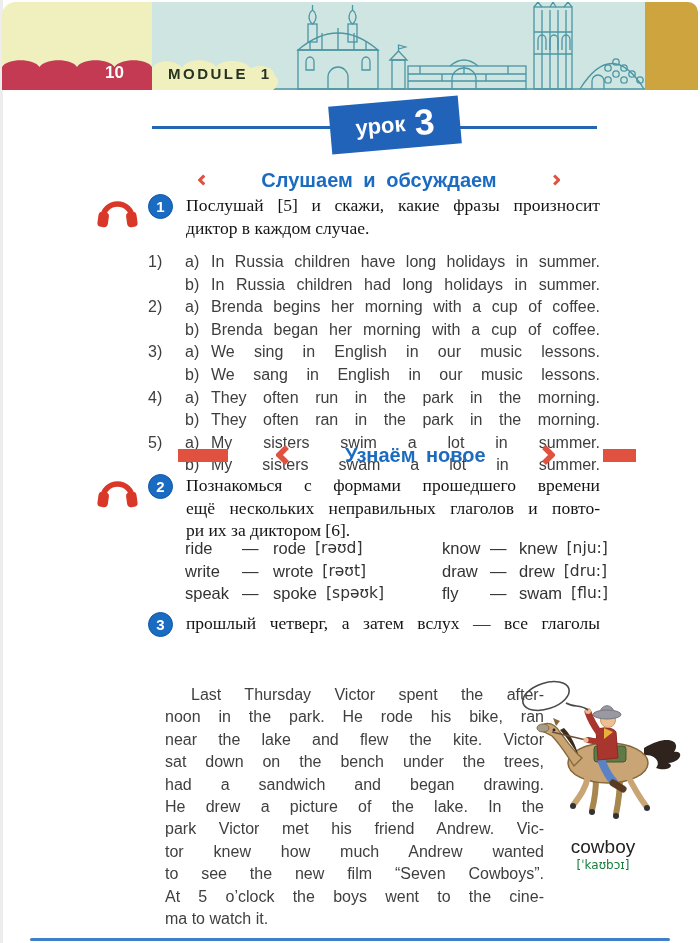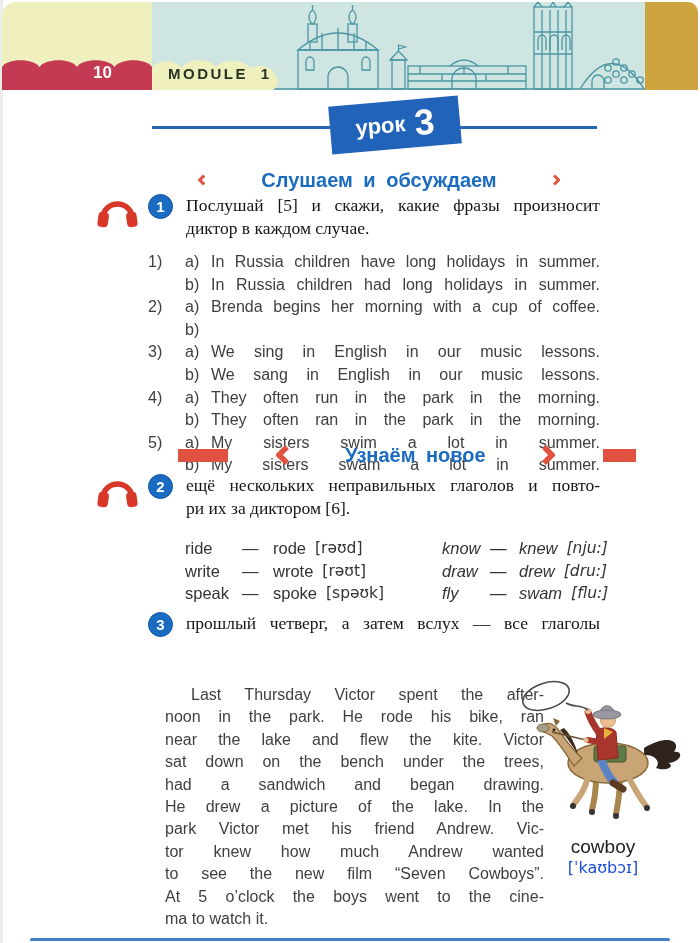--- a/index.html
+++ b/index.html
@@ -6,21 +6,21 @@
   .page{position:relative;width:700px;height:943px;background:#ffffff;overflow:hidden;
         font-family:"Liberation Sans",sans-serif;box-shadow:inset 3px 0 0 #ededed;}
 
   
   .header{position:absolute;top:2px;left:2px;width:696px;height:88px;}
   .h-cream{position:absolute;left:0;top:0;width:150px;height:88px;background:#eff0be;border-top-left-radius:14px;}
   .h-teal{position:absolute;left:150px;top:0;width:493px;height:88px;background:#cfe5e1;overflow:hidden;}
   .h-gold{position:absolute;left:643px;top:0;width:53px;height:88px;background:#cda43e;border-top-right-radius:10px;}
   .badge-svg{position:absolute;left:0;top:54px;}
   .badge-num{position:absolute;left:0;top:54px;width:150px;height:34px;display:flex;align-items:center;
-             justify-content:flex-end;padding-right:40px;box-sizing:border-box;color:#fff;font-weight:bold;font-size:17px;}
+             justify-content:flex-end;padding-right:28px;box-sizing:border-box;color:#fff;font-weight:bold;font-size:17px;}
   .cloud-svg{position:absolute;left:150px;top:54px;}
   .module-label{position:absolute;left:166px;top:54px;height:34px;display:flex;align-items:center;
                 font-size:15px;font-weight:bold;letter-spacing:2.5px;color:#263321;word-spacing:6px;}
 
   
   .lesson-rule{position:absolute;left:152px;top:126px;width:445px;height:3px;background:#2566b2;}
   .lesson-banner{position:absolute;left:330px;top:101px;width:130px;height:48px;background:#2063b8;
                  transform:rotate(-5deg);display:flex;align-items:center;justify-content:center;gap:9px;color:#fff;}
   .lesson-word{font-size:22px;font-weight:bold;}
   .lesson-num{font-size:36px;font-weight:bold;line-height:1;}
@@ -50,36 +50,36 @@
   
   .list{position:absolute;left:148px;top:251px;width:452px;font-size:16px;color:#3e3e3e;line-height:22.6px;}
   .lrow{display:flex;}
   .ln{width:37px;flex-shrink:0;}
   .ll{width:26px;flex-shrink:0;}
   .lt{flex:1;text-align:justify;text-align-last:justify;}
 
   
   .verbs{position:absolute;left:185px;top:537px;width:415px;display:flex;justify-content:space-between;
          font-size:16.5px;color:#333;line-height:22.5px;}
-  .vcol-l{width:238px;} .vcol-r{width:158px;font-style:italic;}
+  .vcol-l{width:238px;} .vcol-r{width:158px;}
   .vrow{display:flex;}
   .vb{width:57px;flex-shrink:0;} .vcol-r .vb{width:48px;}
   .vd{width:31px;flex-shrink:0;} .vcol-r .vd{width:29px;}
   .vi{margin-left:9px;font-family:"DejaVu Sans",sans-serif;font-size:15.5px;}
 
   
   .story{position:absolute;left:133px;top:684px;width:379px;font-size:16px;line-height:22.4px;color:#3f3f3f;margin-left:32px;}
   .story .sline{text-align:justify;text-align-last:justify;}
   .story .first{text-indent:26px;}
   .story .last{text-align-last:left;}
 
   
   .cowboy{position:absolute;left:512px;top:670px;width:182px;text-align:center;}
   .cb-word{font-size:19px;color:#222;margin-top:2px;}
-  .cb-ipa{font-family:"DejaVu Sans",sans-serif;font-size:16px;color:#1d4ed8;}
+  .cb-ipa{font-family:"DejaVu Sans",sans-serif;font-size:12px;color:#15803d;}
 
   .bottom-rule{position:absolute;left:30px;top:938px;width:640px;height:2.5px;background:#4080c8;border-radius:2px;}
 </style>
 </head>
 <body>
 
 <div class="page">
 
   <div class="header">
     <div class="h-cream"></div>
@@ -183,20 +183,21 @@
       <span class="lt">In Russia children had long holidays in summer.</span>
     </div>
     <div class="lrow">
       <span class="ln">2)</span>
       <span class="ll">a)</span>
       <span class="lt">Brenda begins her morning with a cup of coffee.</span>
     </div>
     <div class="lrow">
       <span class="ln"></span>
       <span class="ll">b)</span>
+      <span class="lt">Brenda began her morning with a cup of coffee.</span>
     </div>
     <div class="lrow">
       <span class="ln">3)</span>
       <span class="ll">a)</span>
       <span class="lt">We sing in English in our music lessons.</span>
     </div>
     <div class="lrow">
       <span class="ln"></span>
       <span class="ll">b)</span>
       <span class="lt">We sang in English in our music lessons.</span>
@@ -236,20 +237,21 @@
   </div>
 
   <svg class="hp hp2" viewBox="0 0 41 34">
     <path d="M6,23 a14.5,14 0 0 1 29,0" fill="none" stroke="#d93829" stroke-width="5.5"></path>
     <rect x="1" y="17" width="10.5" height="15" rx="4" fill="#d93829" transform="rotate(8 6 24)"></rect>
     <rect x="29.5" y="17" width="10.5" height="15" rx="4" fill="#d93829" transform="rotate(-8 35 24)"></rect>
   </svg>
   <div class="ex-head ex2h">
     <div class="badge-circle">2</div>
     <div class="instr">
+      <div class="jline">Познакомься с формами прошедшего времени</div>
       <div class="jline">ещё нескольких неправильных глаголов и повто-</div>
       <div class="lline">ри их за диктором [6].</div>
     </div>
   </div>
 
   <div class="verbs">
     <div class="vcol-l">
       <div class="vrow">
         <span class="vb">ride</span>
         <span class="vd">—</span>

